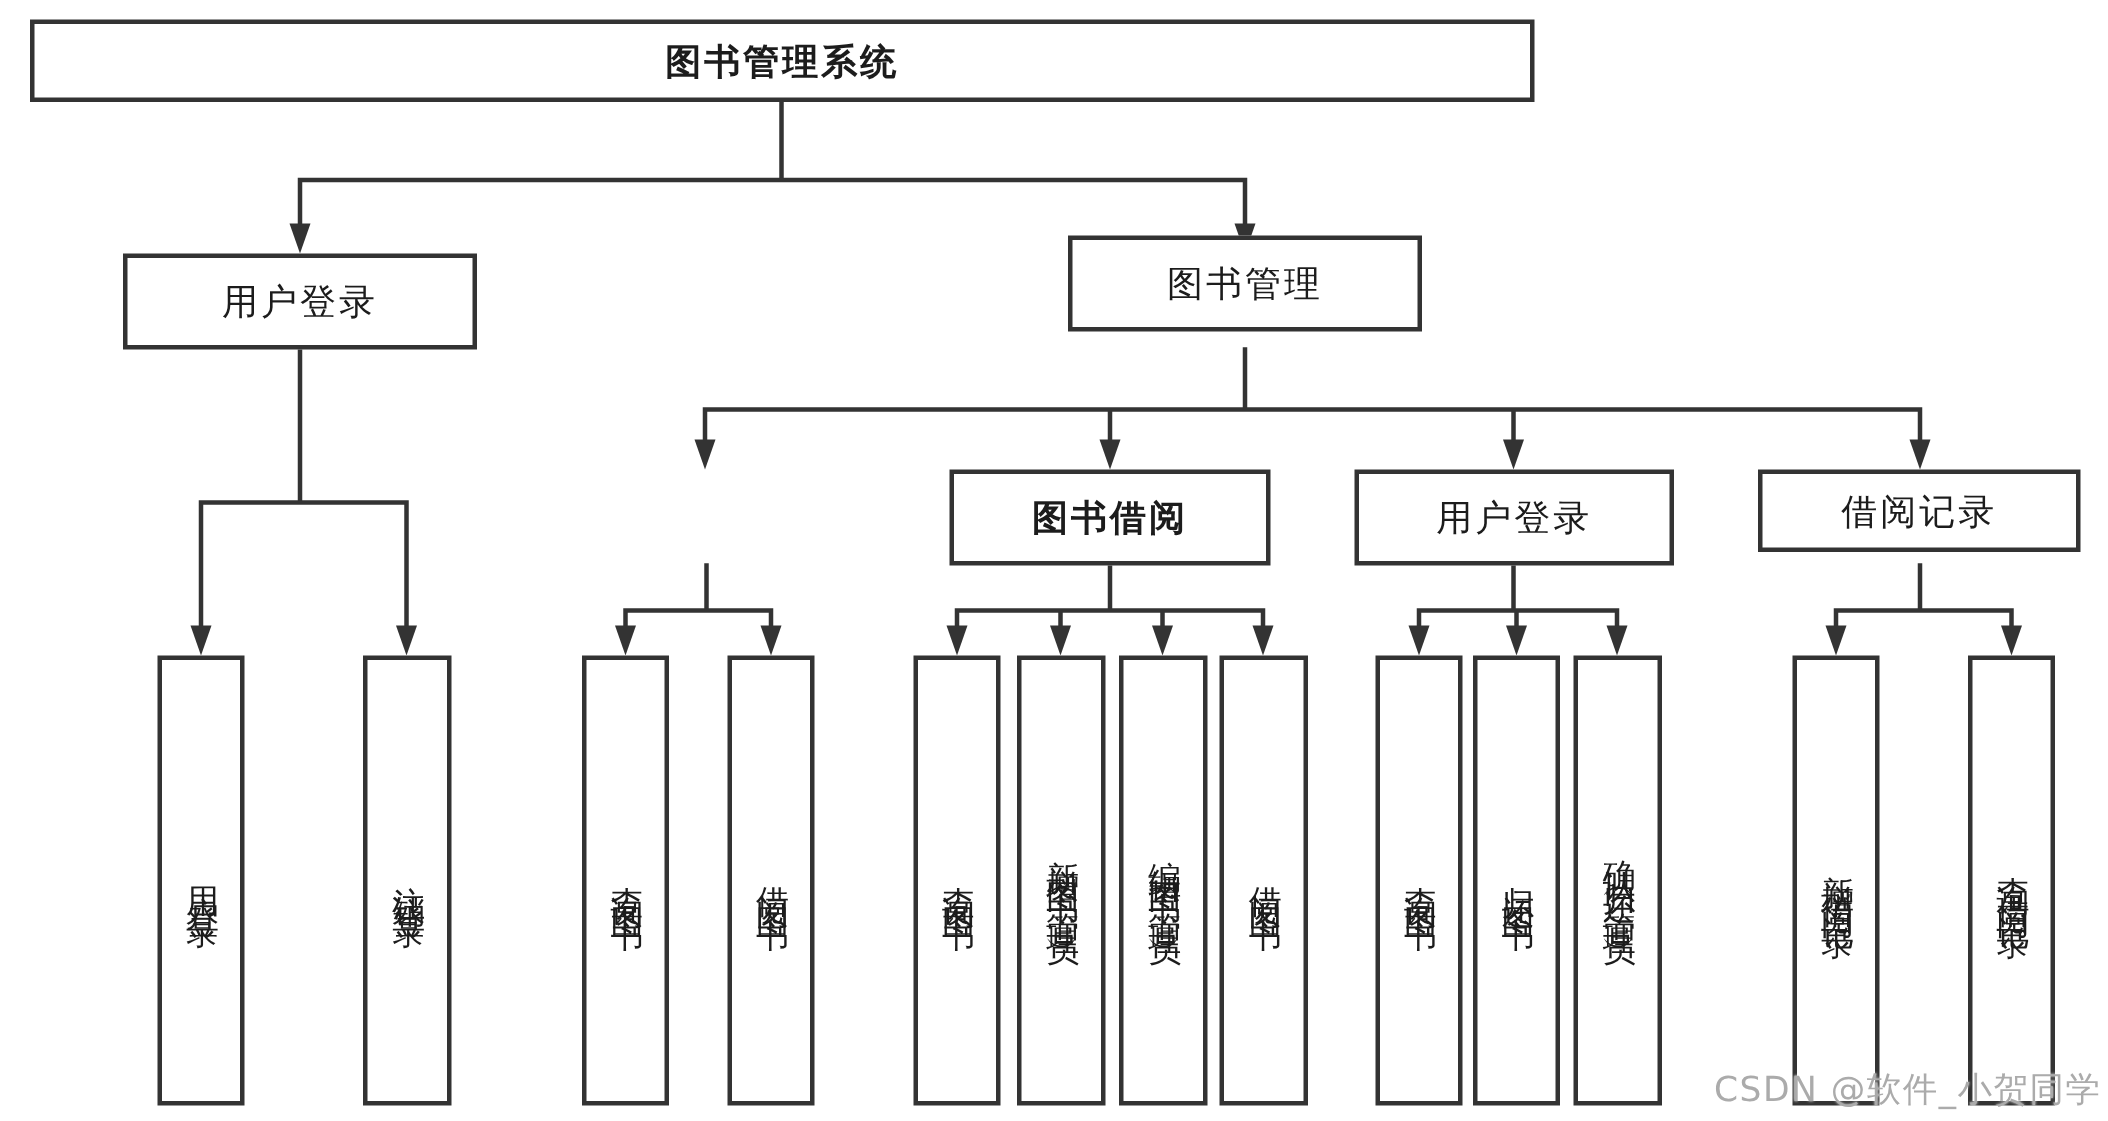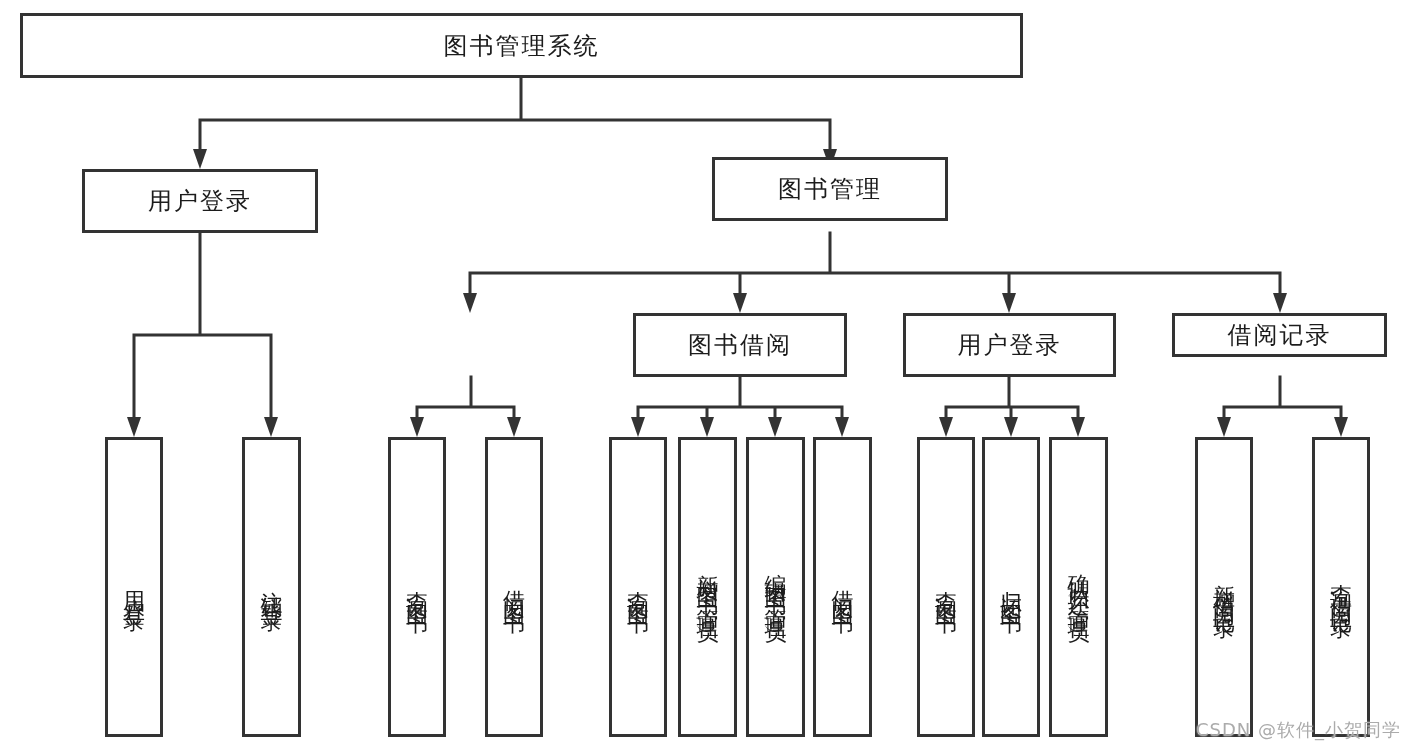--- a/index.html
+++ b/index.html
@@ -41,21 +41,21 @@
     writing-mode: vertical-rl;
     text-orientation: mixed;
     font-size: 22px;
     letter-spacing: 7px;
     line-height: 1;
   }
   .watermark {
     position: absolute;
     right: 4px;
     bottom: 5px;
-    font-size: 18px;
+    font-size: 23px;
     color: #ababab;
     letter-spacing: 1px;
     white-space: nowrap;
     z-index: 5;
     text-shadow: 0 0 2px #ffffff;
   }
 </style>
 </head>
 <body>
 
@@ -94,28 +94,28 @@
       <polygon points="768,417 782,417 775,437"></polygon>
       <polygon points="835,417 849,417 842,437"></polygon>
       <polygon points="939,417 953,417 946,437"></polygon>
       <polygon points="1004,417 1018,417 1011,437"></polygon>
       <polygon points="1071,417 1085,417 1078,437"></polygon>
       <polygon points="1217,417 1231,417 1224,437"></polygon>
       <polygon points="1334,417 1348,417 1341,437"></polygon>
     </g>
   </svg>
 
-  <div class="node hbox" style="left:20px; top:13px; width:1003px; height:65px;">图书管理系统</div>
+  <div class="node hbox" style="left:20px; top:13px; width:1003px; height:55px;font-weight:bold;">图书管理系统</div>
 
   <div class="node hbox" style="left:82px; top:169px; width:236px; height:64px;">用户登录</div>
   <div class="node hbox" style="left:712px; top:157px; width:236px; height:64px;">图书管理</div>
 
-  <div class="node hbox" style="left:633px; top:313px; width:214px; height:64px;">图书借阅</div>
+  <div class="node hbox" style="left:633px; top:313px; width:214px; height:64px;font-weight:bold;">图书借阅</div>
   <div class="node hbox" style="left:903px; top:313px; width:213px; height:64px;">用户登录</div>
-  <div class="node hbox" style="left:1172px; top:313px; width:215px; height:44px;">借阅记录</div>
+  <div class="node hbox" style="left:1172px; top:313px; width:215px; height:55px;">借阅记录</div>
 
   <div class="node vbox" style="left:105px; top:437px; width:58px; height:300px;">用户登录</div>
   <div class="node vbox" style="left:242px; top:437px; width:59px; height:300px;">注销登录</div>
 
   <div class="node vbox" style="left:388px; top:437px; width:58px; height:300px;">查询图书</div>
   <div class="node vbox" style="left:485px; top:437px; width:58px; height:300px;">借阅图书</div>
 
   <div class="node vbox" style="left:609px; top:437px; width:58px; height:300px;">查询图书</div>
   <div class="node vbox" style="left:678px; top:437px; width:59px; height:300px;">新增图书（管理员）</div>
   <div class="node vbox" style="left:746px; top:437px; width:59px; height:300px;">编辑图书（管理员）</div>

